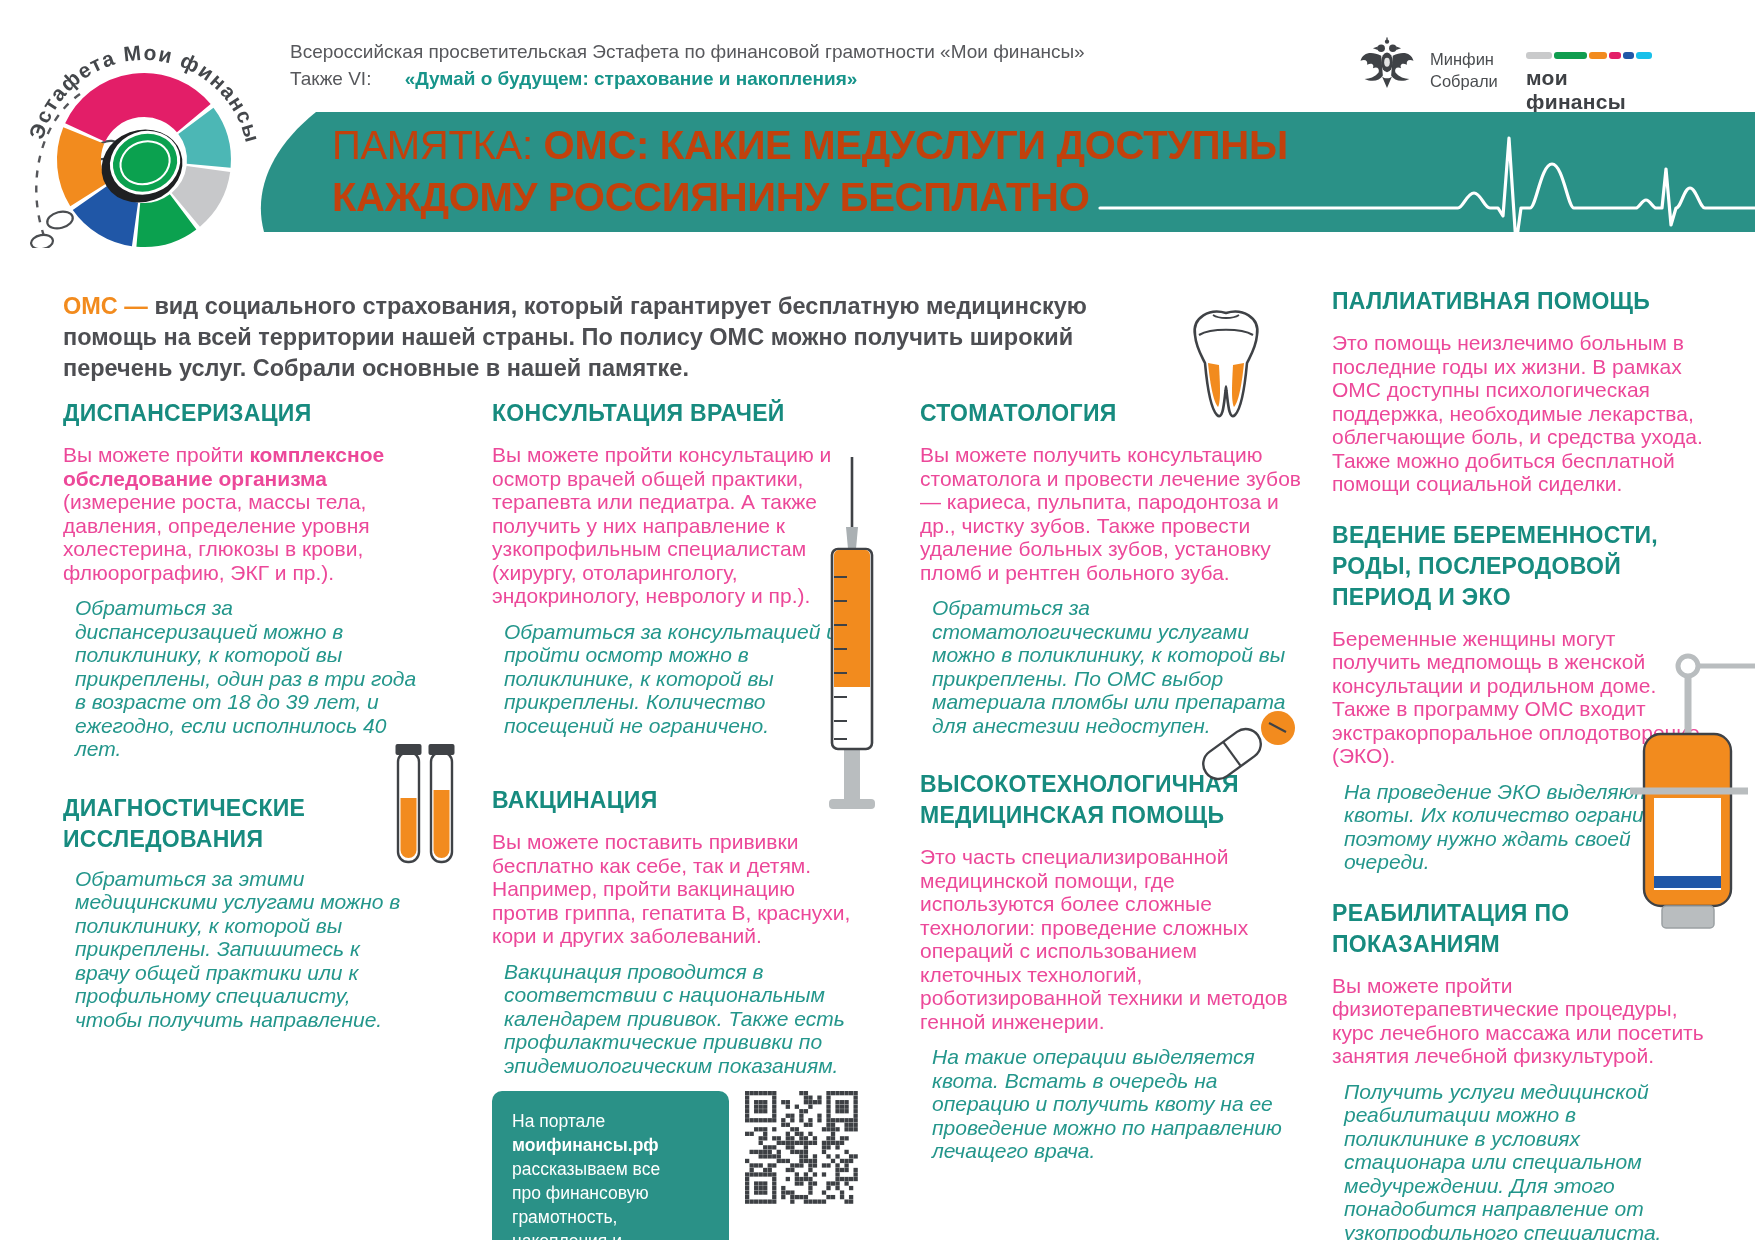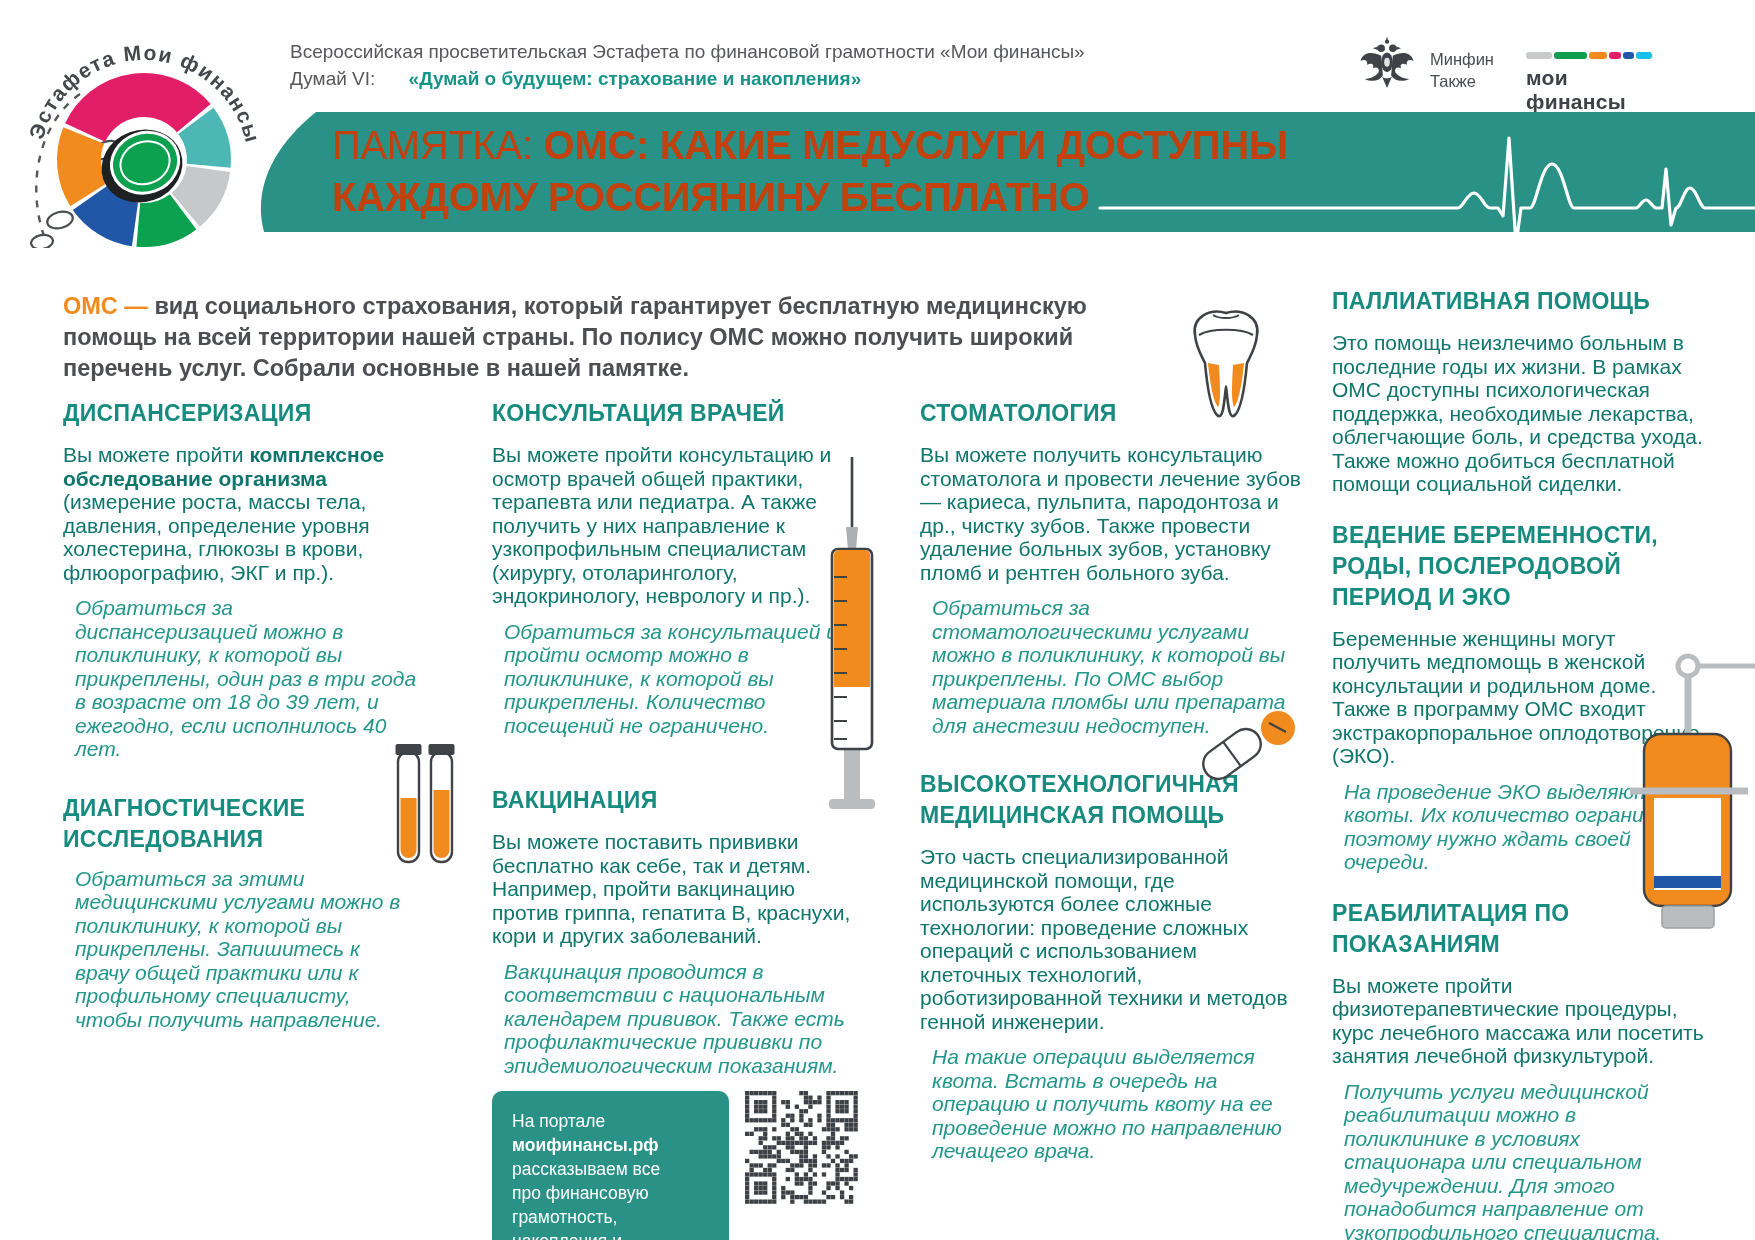--- a/index.html
+++ b/index.html
@@ -30,21 +30,21 @@
   .col{position:absolute;}
   .col1{left:63px;top:398px;width:366px;}
   .col2{left:492px;top:398px;width:366px;}
   .col3{left:920px;top:398px;width:382px;}
   .col4{left:1332px;top:286px;width:376px;}
   .sec{margin:0;}
   .mt32{margin-top:32px;}
   .mt48{margin-top:48px;}
   .mt24{margin-top:24px;}
   .sec-title{color:#178b7f;font-size:23px;line-height:31px;font-weight:700;letter-spacing:.3px;margin:0 0 14px 0;}
-  .body{color:#0f766e;font-size:21px;line-height:23.5px;margin:0 0 12px 0;}
+  .body{color:#ec4899;font-size:21px;line-height:23.5px;margin:0 0 12px 0;}
   .body b{font-weight:700;}
   .note{color:#23968b;font-size:21px;line-height:23.5px;font-style:italic;margin:12px;}
 
   
   .portal{display:flex;gap:16px;margin-top:14px;align-items:flex-start;}
   .portal-box{box-sizing:border-box;width:270px;min-height:112px;background:#2a9187;border-radius:10px 10px 10px 40px;padding:18px 14px 16px 20px;color:#fff;font-size:17.5px;line-height:24px;}
   .portal-box b{font-weight:700;}
   .qr{width:113px;height:113px;}
 
   
@@ -76,40 +76,40 @@
       <ellipse cx="130" cy="146" rx="25" ry="21" fill="none" stroke="#ffffff" stroke-width="2"></ellipse>
     </g>
     <path id="logoarc" d="M26.3,124.4 A104,104 0 0 1 231.6,136.9" fill="none"></path>
     <text font-size="21" font-weight="700" fill="#44474b" letter-spacing="1.5">
       <textPath href="#logoarc" startOffset="2">Эстафета Мои финансы</textPath>
     </text>
   </svg>
 
   <div class="hdr-text">
     <div>Всероссийская просветительская Эстафета по финансовой грамотности «Мои финансы»</div>
-    <div class="stage"><span>Думай VI: </span><b>«Думай о будущем: страхование и накопления»</b></div>
+    <div class="stage"><span>Также VI: </span><b>«Думай о будущем: страхование и накопления»</b></div>
   </div>
 
   <div class="minfin">
     <svg width="58" height="56" viewBox="0 0 70 64" fill="#3f4246" aria-hidden="true">
       <circle cx="28" cy="13" r="4.5"></circle>
         <circle cx="42" cy="13" r="4.5"></circle>
       <path d="M24,11 l-6,2 6,2 z"></path>
         <path d="M46,11 l6,2 -6,2 z"></path>
       <circle cx="35" cy="5" r="2.6"></circle>
         <rect x="34.2" y="0" width="1.6" height="4"></rect>
       <ellipse cx="35" cy="30" rx="7" ry="12"></ellipse>
       <path d="M28,22 C16,16 6,18 3,28 C9,26 12,28 11,33 C16,30 20,32 18,37 C23,35 26,37 25,42 C20,48 14,50 8,50 C16,54 26,53 30,46 Z"></path>
       <path d="M42,22 C54,16 64,18 67,28 C61,26 58,28 59,33 C54,30 50,32 52,37 C47,35 44,37 45,42 C50,48 56,50 62,50 C54,54 44,53 40,46 Z"></path>
       <path d="M29,47 L35,61 L41,47 C38,50 32,50 29,47 Z"></path>
       <ellipse cx="35" cy="30" rx="3.4" ry="5.4" fill="#ffffff" opacity=".85"></ellipse>
     </svg>
     <div class="minfin-label">
       <div>Минфин</div>
-      <div>Также</div>
+      <div>Собрали</div>
     </div>
   </div>
 
   <div class="myfin">
     <div class="myfin-stripes">
       <span style="width:26px;background:#c9cacb"></span>
       <span style="width:34px;background:#0f9d4f"></span>
       <span style="width:18px;background:#f28b1e"></span>
       <span style="width:13px;background:#e31e68"></span>
       <span style="width:11px;background:#2057a7"></span>

